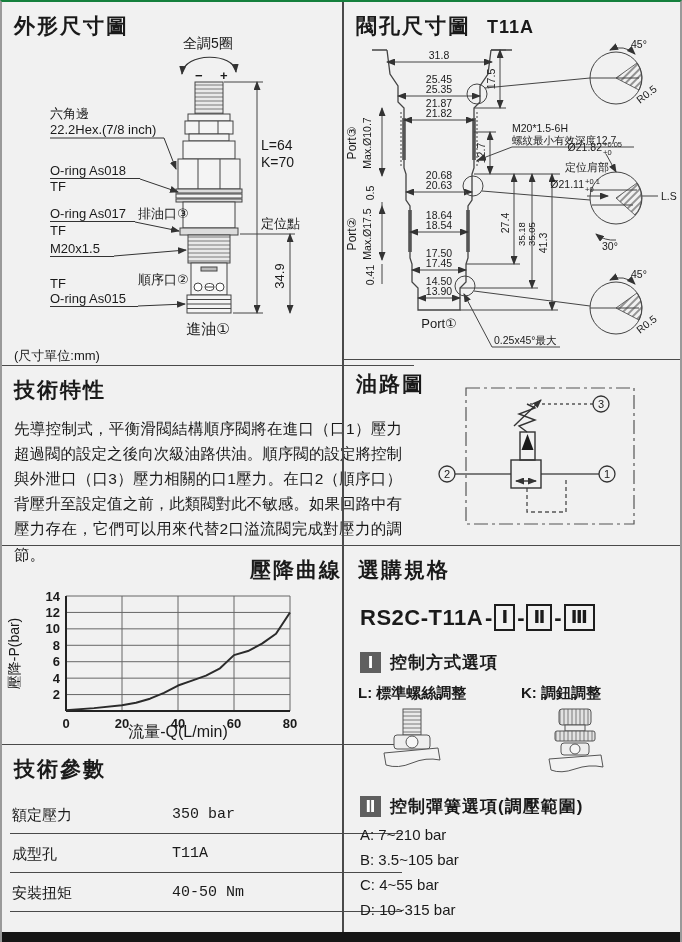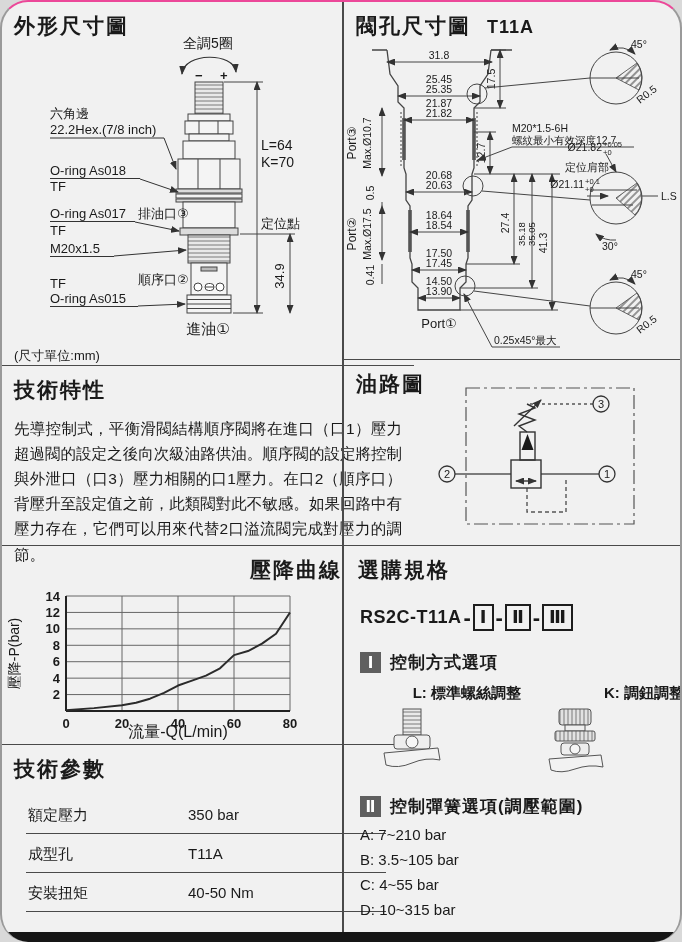--- a/index.html
+++ b/index.html
@@ -1,48 +1,48 @@
 <!DOCTYPE html>
 <html><head>
 <meta charset="utf-8">
 <style>
   html,body{margin:0;padding:0;background:#d9d9d9;}
   #page{position:relative;width:682px;height:942px;background:#f1f1f1;
         font-family:"Liberation Sans","DejaVu Sans",sans-serif;color:#1a1a1a;
-        border-left:2px solid #9a9a9a;border-right:2px solid #9a9a9a;border-top:2px solid #ec4899;
-        box-sizing:border-box;overflow:hidden;border-radius:28px;}
+        border-left:2px solid #9a9a9a;border-right:2px solid #9a9a9a;border-top:2px solid #15803d;
+        box-sizing:border-box;overflow:hidden;}
   .panel{position:absolute;box-sizing:border-box;}
   .bt{border-top:1.5px solid #4a4a4a;}
   #vline{position:absolute;left:340px;top:0;width:1.5px;height:932px;background:#4a4a4a;z-index:5;}
   #bottombar{position:absolute;left:0;bottom:0;width:682px;height:10px;background:#161616;z-index:6;}
   .ptitle{font-size:21px;font-weight:bold;letter-spacing:2px;padding:10px 0 0 12px;}
   .ttag{font-size:18px;font-weight:bold;letter-spacing:1px;margin-left:16px;}
   svg{display:block;}
   svg text{font-family:"Liberation Sans","DejaVu Sans",sans-serif;fill:#1a1a1a;}
   .drawing{position:absolute;left:0;}
   
   #p-features .body{padding:12px 12px 0 12px;font-size:15.5px;line-height:1.62;text-align:justify;}
   
-  .prow{position:relative;height:38px;border-bottom:1.5px solid #4a4a4a;margin:0 24px;}
+  .prow{position:relative;height:38px;border-bottom:1.5px solid #4a4a4a;margin:0 8px;font-family:Liberation Mono, monospace;}
   .prow .plabel{position:absolute;left:2px;top:11px;font-size:15px;}
   .prow .pvalue{position:absolute;left:162px;top:11px;font-size:15px;}
   #params-rows{margin-top:12px;}
   
   #p-ordering{padding:0 0 0 2px;}
   .model-line{margin:20px 0 0 14px;display:flex;align-items:center;}
-  .model-prefix{font-size:18px;font-weight:bold;letter-spacing:.5px;}
+  .model-prefix{font-size:22px;font-weight:bold;letter-spacing:.5px;}
   .mdash{font-size:22px;font-weight:bold;margin:0 2px;}
   .seg-box{display:inline-block;border:2.5px solid #1d1d1d;font-size:18px;font-weight:bold;
            padding:0 5px;line-height:23px;}
   .sec-head{display:flex;align-items:center;margin:20px 0 0 14px;}
   .sec-num{display:inline-block;width:21px;height:21px;background:#5f5f5f;color:#fff;
            text-align:center;line-height:21px;font-size:15px;font-weight:bold;margin-right:9px;}
   .sec-title{font-size:17px;font-weight:bold;letter-spacing:1px;}
   .opt-row{display:flex;margin:10px 0 0 12px;}
-  .opt{width:165px;text-align:right;}
+  .opt{width:165px;}
   .opt-label{font-size:15px;font-weight:bold;margin-bottom:4px;}
   .opt-icon{margin-left:18px;}
   .spring-items div{font-size:15px;margin:8px 0 0 14px;line-height:17px;}
 </style>
 </head>
 <body>
 
 <svg width="0" height="0" style="position:absolute" aria-hidden="true">
   <defs>
     <marker id="ma" markerWidth="9" markerHeight="7" refX="8" refY="3.5" orient="auto" markerUnits="userSpaceOnUse">

